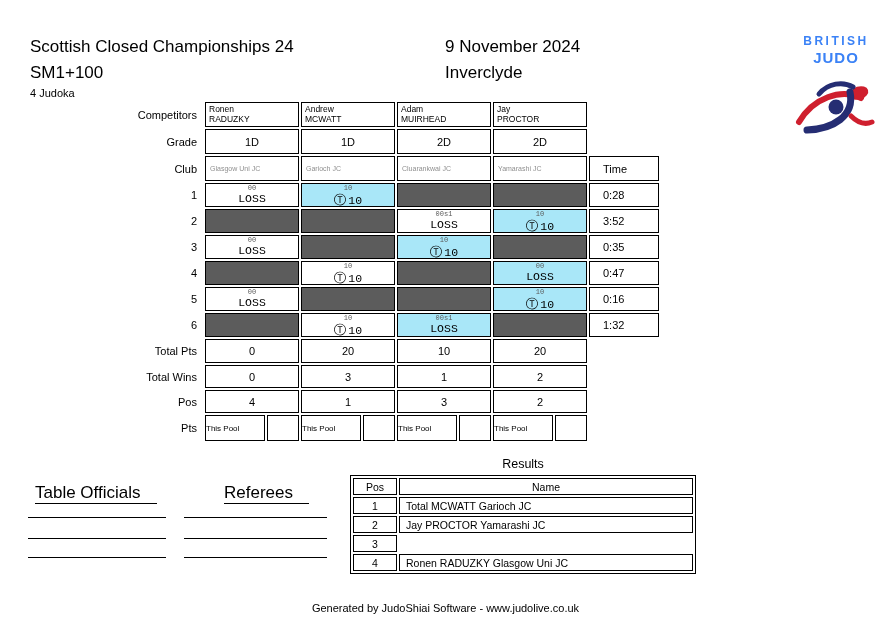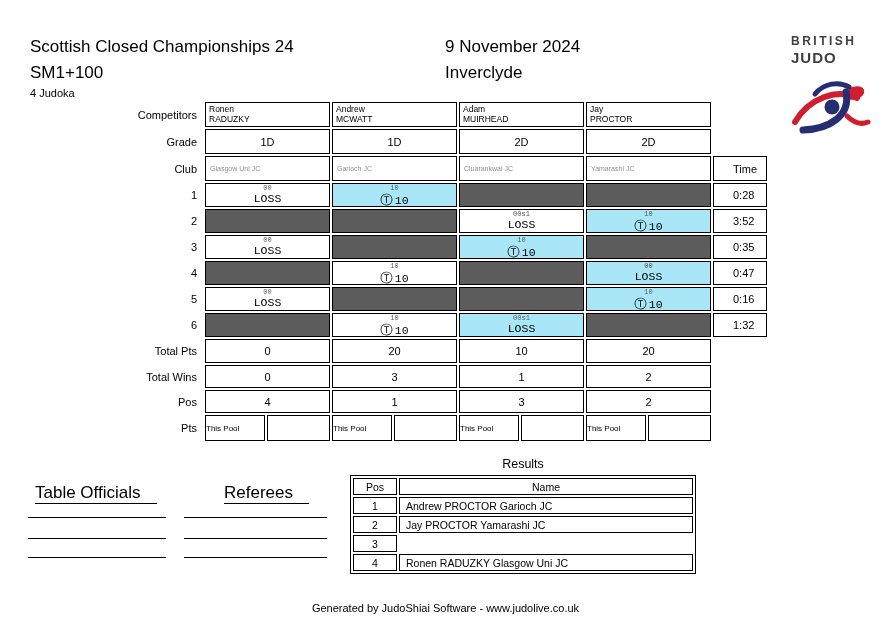--- a/index.html
+++ b/index.html
@@ -10,37 +10,37 @@
   .abs{position:absolute;}
 
   
   .title{left:30px;top:34px;font-size:17px;line-height:26px;}
   .category{left:30px;top:60px;font-size:17px;line-height:26px;}
   .judoka{left:30px;top:87px;font-size:11px;}
   .date{left:445px;top:34px;font-size:17px;line-height:26px;}
   .venue{left:445px;top:60px;font-size:17px;line-height:26px;}
 
   
-  .logo{left:791px;top:34px;width:90px;color:#404040;}
+  .logo{left:791px;top:34px;width:90px;text-align:center;color:#3b82f6;}
   .logo-l1{font-size:12px;font-weight:bold;letter-spacing:2.5px;line-height:14px;}
   .logo-l2{font-size:15px;font-weight:bold;letter-spacing:1px;line-height:20px;}
   .logo svg{margin-top:4px;}
 
   
   .pool{left:125px;top:102px;}
   .prow{display:flex;gap:2px;margin-bottom:2px;align-items:stretch;}
   .h23{height:23px}.h24{height:24px}.h25{height:25px}.h26{height:26px}
   .plabel{width:78px;display:flex;align-items:center;justify-content:flex-end;
           padding-right:6px;font-size:11px;box-sizing:border-box;flex:none;}
   .cell{box-sizing:border-box;border:1px solid #000;background:#fff;flex:none;}
-  .ccell{width:125px;}
+  .ccell{width:94px;}
   .namecell{padding:1px 3px;font-size:8.5px;line-height:10px;}
   .gradecell,.valcell{display:flex;align-items:center;justify-content:center;font-size:11px;}
   .clubcell{font-size:7px;color:#8f8f8f;display:flex;align-items:center;padding-left:4px;}
-  .timecell{width:54px;font-size:11px;display:flex;align-items:center;padding-left:19px;}
+  .timecell{width:70px;font-size:11px;display:flex;align-items:center;padding-left:13px;}
   .match-cell{position:relative;font-family:Liberation Mono, monospace;}
   .sup{position:absolute;top:1px;left:0;right:0;text-align:center;
        font-size:7px;line-height:7px;color:#5a5a5a;}
   .mainscore{position:absolute;top:8px;left:0;right:0;text-align:center;font-size:11.5px;}
   .tglyph{font-size:12.5px;margin-right:2px;}
   .ptscell{border:none;display:flex;gap:2px;background:transparent;}
   .subcell{box-sizing:border-box;border:1px solid #000;background:#fff;}
   .subcell.tp{width:60px;display:flex;align-items:center;font-size:8px;}
   .subcell.blank{flex:1;}
   .fillwrap{display:contents;}
@@ -236,21 +236,21 @@
 
 <div class="abs results">
   <div class="results-title">Results</div>
   <div class="rtable" id="rtable">
     <div class="rrow">
       <div class="rpos">Pos</div>
       <div class="rname hdr">Name</div>
     </div>
   <div class="rrow">
         <div class="rpos">1</div>
-        <div class="rname">Andrew PROCTOR Garioch JC</div>
+        <div class="rname">Total MCWATT Garioch JC</div>
       </div>
       <div class="rrow">
         <div class="rpos">2</div>
         <div class="rname">Jay PROCTOR Yamarashi JC</div>
       </div>
       <div class="rrow">
         <div class="rpos">3</div>
       </div>
       <div class="rrow">
         <div class="rpos">4</div>

